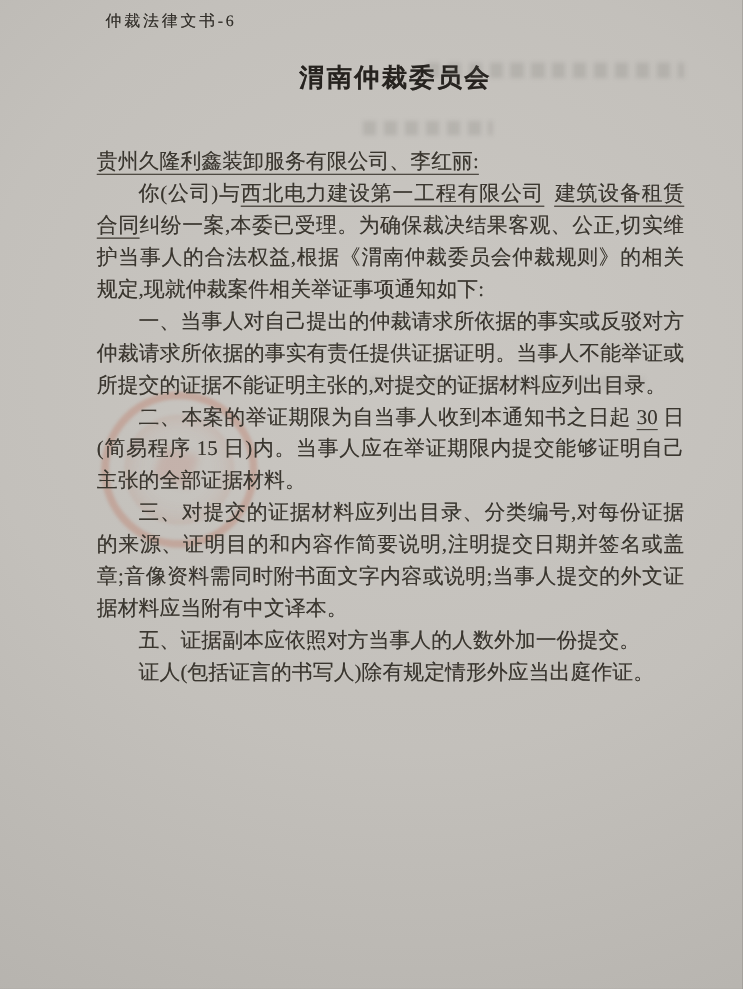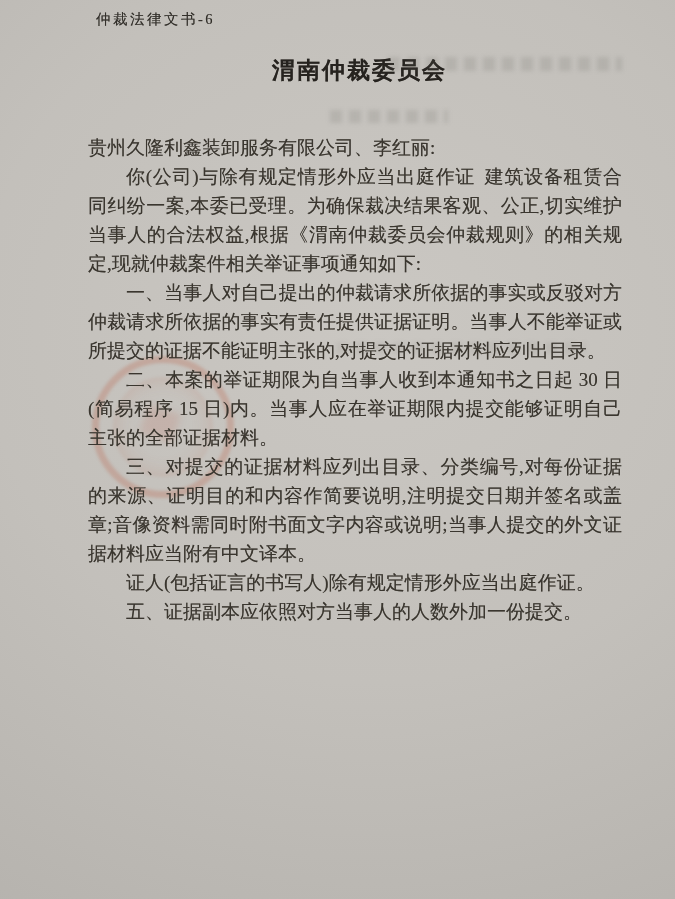--- a/index.html
+++ b/index.html
@@ -29,20 +29,21 @@
     color:#221f1b; text-shadow:0 0 0.7px rgba(34,31,27,0.65);
   }
   .content {
     position:absolute; left:88px; top:133px; width:534px;
     font-size:19px; line-height:29px; text-align:justify;
     text-shadow:0 0 0.5px rgba(58,54,47,0.55);
   }
   .content p { margin:0; text-indent:2em; }
   .content p.addressee { text-indent:0; }
   .u {
+    text-decoration:underline;
     text-decoration-thickness:1.2px;
     text-decoration-color:#4a453e;
     text-underline-offset:5px;
   }
   .gap { display:inline-block; width:9px; }
   .stamp {
     position:absolute; left:92px; top:356px; width:128px; height:128px;
     border:7px solid rgba(186,96,72,0.28); border-radius:50%;
     filter:blur(1.4px); pointer-events:none;
   }
@@ -76,28 +77,28 @@
   <div class="ghost g1"></div>
   <div class="ghost g2"></div>
   <div class="ghost g3"></div>
 
   <div class="stamp"></div>
 
   <div class="content">
 
     <p class="addressee"><span class="u">贵州久隆利鑫装卸服务有限公司、李红丽:</span></p>
 
-    <p><span>你(公司)与</span><span class="u">除有规定情形外应当出庭作证</span><span class="gap"></span><span class="u">建筑设备租赁合同</span><span>纠纷一案,本委已受理。为确保裁决结果客观、公正,切实维护当事人的合法权益,根据《渭南仲裁委员会仲裁规则》的相关规定,现就仲裁案件相关举证事项通知如下:</span></p>
+    <p><span>你(公司)与</span><span class="u">西北电力建设第一工程有限公司</span><span class="gap"></span><span class="u">建筑设备租赁合同</span><span>纠纷一案,本委已受理。为确保裁决结果客观、公正,切实维护当事人的合法权益,根据《渭南仲裁委员会仲裁规则》的相关规定,现就仲裁案件相关举证事项通知如下:</span></p>
 
     <p>一、当事人对自己提出的仲裁请求所依据的事实或反驳对方仲裁请求所依据的事实有责任提供证据证明。当事人不能举证或所提交的证据不能证明主张的,对提交的证据材料应列出目录。</p>
 
     <p><span>二、本案的举证期限为自当事人收到本通知书之日起 </span><span class="u">30</span><span> 日(简易程序 15 日)内。当事人应在举证期限内提交能够证明自己主张的全部证据材料。</span></p>
 
     <p>三、对提交的证据材料应列出目录、分类编号,对每份证据的来源、证明目的和内容作简要说明,注明提交日期并签名或盖章;音像资料需同时附书面文字内容或说明;当事人提交的外文证据材料应当附有中文译本。</p>
 
 
+    <p>五、证据副本应依照对方当事人的人数外加一份提交。</p>
+
     <p>证人(包括证言的书写人)除有规定情形外应当出庭作证。</p>
-
-    <p>五、证据副本应依照对方当事人的人数外加一份提交。</p>
 
 
   </div>
 </div>
 
 </body></html>

